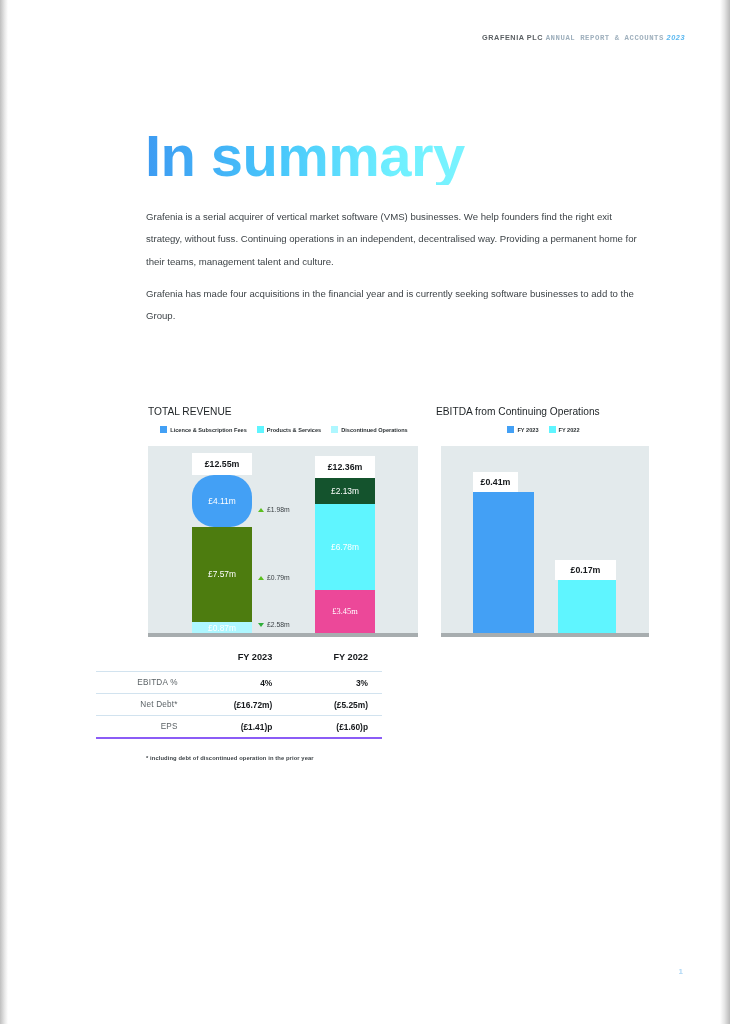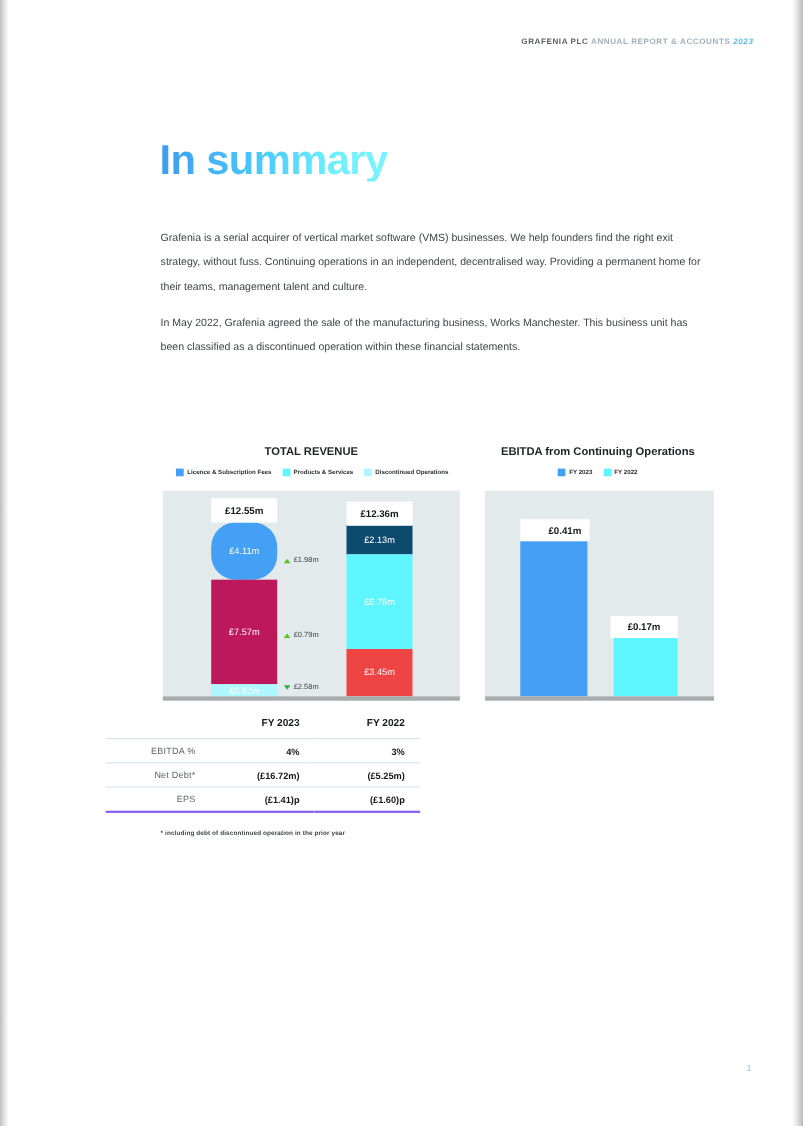--- a/index.html
+++ b/index.html
@@ -33,29 +33,29 @@
   .header {
     position: absolute;
     top: 33px;
     right: 45px;
     font-size: 7.3px;
     letter-spacing: 0.55px;
     white-space: nowrap;
     font-weight: bold;
   }
   .header .brand { color: #5a5f63; margin-top: 20px; }
-  .header .sub { color: #9fb0bd; font-weight: bold; }
+  .header .sub { color: #9fb0bd; font-weight: bold; font-family: Liberation Mono, monospace; }
   .header .year { color: #5bb8f0; font-weight: bold; font-style: italic; }
 
   
   .title {
     position: absolute;
     left: 145px;
     top: 127px;
-    font-size: 38px;
+    font-size: 58px;
     font-weight: bold;
     letter-spacing: -0.6px;
     line-height: 1;
     background: linear-gradient(90deg, #3d9bf2 0%, #48c7fb 42%, #6ff0ff 78%, #7af3ff 100%);
     -webkit-background-clip: text;
     background-clip: text;
     color: transparent;
     -webkit-text-fill-color: transparent;
     white-space: nowrap;
   }
@@ -70,23 +70,22 @@
     line-height: 22.3px;
     color: #3e4448;
   }
   .body-copy p { margin: 0 0 10px 0; }
   .body-copy p:last-child { margin-bottom: 0; }
 
   
   .chart-title {
     position: absolute;
     font-size: 10.2px;
-    font-weight: bold;
+    font-weight: normal;
     color: #1e2326;
-    text-align: center;
     white-space: nowrap;
   }
   .legend {
     position: absolute;
     display: flex;
     align-items: center;
     justify-content: center;
     gap: 10px;
     font-size: 5.6px;
     font-weight: bold;
@@ -223,21 +222,21 @@
   <div class="header">
     <span class="brand">GRAFENIA PLC</span>
     <span class="sub">ANNUAL REPORT &amp; ACCOUNTS</span>
     <span class="year">2023</span>
   </div>
 
   <div class="title">In summary</div>
 
   <div class="body-copy">
     <p>Grafenia is a serial acquirer of vertical market software (VMS) businesses. We help founders find the right exit strategy, without fuss. Continuing operations in an independent, decentralised way. Providing a permanent home for their teams, management talent and culture.</p>
-    <p>In May 2022, Grafenia agreed the sale of the manufacturing business, Works Manchester. This business unit has been classified as a discontinued operation within these financial statements.</p>
+    <p>Grafenia has made four acquisitions in the financial year and is currently seeking software businesses to add to the Group.</p>
   </div>
 
   <div class="chart-title" style="left:148px; top:406px; width:270px;">TOTAL REVENUE</div>
 
   <div class="legend" style="left:148px; top:426px; width:272px;">
     <span class="legend-item">
       <span class="legend-swatch" style="background:#43a0f5"></span>
       <span>Licence &amp; Subscription Fees</span>
     </span>
     <span class="legend-item">
@@ -247,29 +246,29 @@
     <span class="legend-item">
       <span class="legend-swatch" style="background:#aef7ff"></span>
       <span>Discontinued Operations</span>
     </span>
   </div>
 
   <div class="chart-plot" style="left:148px; top:446px; width:270px; height:187px;">
 
     <div class="bar-stack" style="left:44px; width:60px; height:158px;">
       <div class="seg" style="background:#43a0f5; height:51.8px;border-radius:22px;">£4.11m</div>
-      <div class="seg" style="background:#be185d; height:95.3px;">£7.57m</div>
+      <div class="seg" style="background:#4d7c0f; height:95.3px;">£7.57m</div>
       <div class="seg" style="background:#aef7ff; height:10.9px;">£0.87m</div>
     </div>
     <div class="bar-total" style="left:44px; width:60px; top:7px; height:22px;">£12.55m</div>
 
     <div class="bar-stack" style="left:167px; width:60px; height:155.6px;">
-      <div class="seg" style="background:#0c4a6e; height:26.8px;">£2.13m</div>
+      <div class="seg" style="background:#14532d; height:26.8px;">£2.13m</div>
       <div class="seg" style="background:#5ff5ff; height:85.4px;">£6.78m</div>
-      <div class="seg" style="background:#ef4444; height:43.4px;">£3.45m</div>
+      <div class="seg" style="background:#ec4899; height:43.4px;font-family:Liberation Serif, serif;">£3.45m</div>
     </div>
     <div class="bar-total" style="left:167px; width:60px; top:9.5px; height:22px;">£12.36m</div>
 
     <div class="delta" style="left:110px; top:60px;">
       <span class="tri-up"></span>
       <span>£1.98m</span>
     </div>
     <div class="delta" style="left:110px; top:128px;">
       <span class="tri-up"></span>
       <span>£0.79m</span>
@@ -291,21 +290,21 @@
     <span class="legend-item">
       <span class="legend-swatch" style="background:#5ff5ff"></span>
       <span>FY 2022</span>
     </span>
   </div>
 
   <div class="chart-plot" style="left:441px; top:446px; width:208px; height:187px;">
     <div class="bar-stack" style="left:32px; width:61px; height:141px;">
       <div class="seg" style="background:#43a0f5; height:141px;"></div>
     </div>
-    <div class="bar-total" style="left:32px; width:45px; top:26px; height:20px;padding-left:18px;">£0.41m</div>
+    <div class="bar-total" style="left:32px; width:45px; top:26px; height:20px;">£0.41m</div>
 
     <div class="bar-stack" style="left:117px; width:58px; height:53px;">
       <div class="seg" style="background:#5ff5ff; height:53px;"></div>
     </div>
     <div class="bar-total" style="left:114px; width:61px; top:114px; height:20px;">£0.17m</div>
   </div>
   <div class="axis-line" style="left:441px; top:633px; width:208px;"></div>
 
   <table class="kpi-table">
     <thead>

